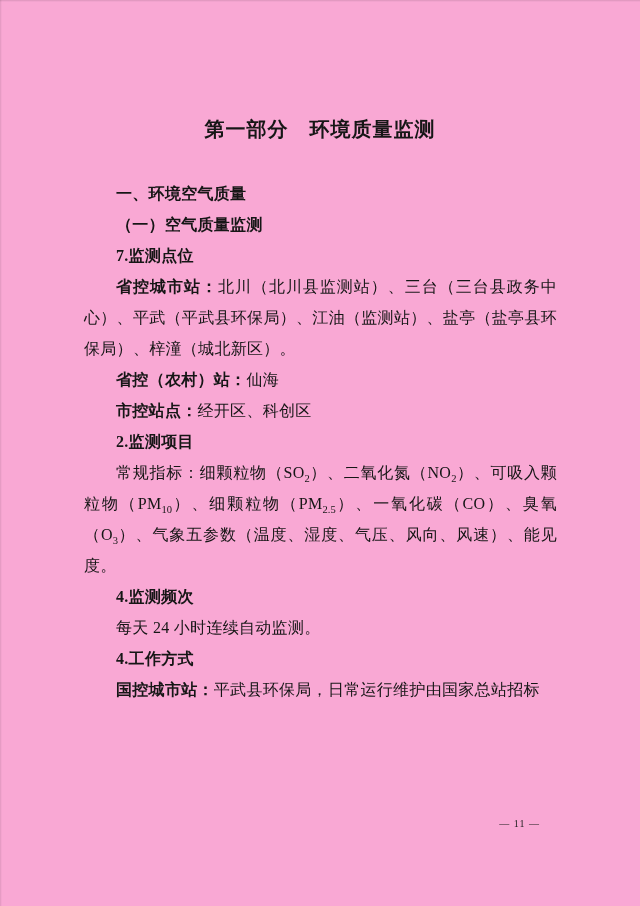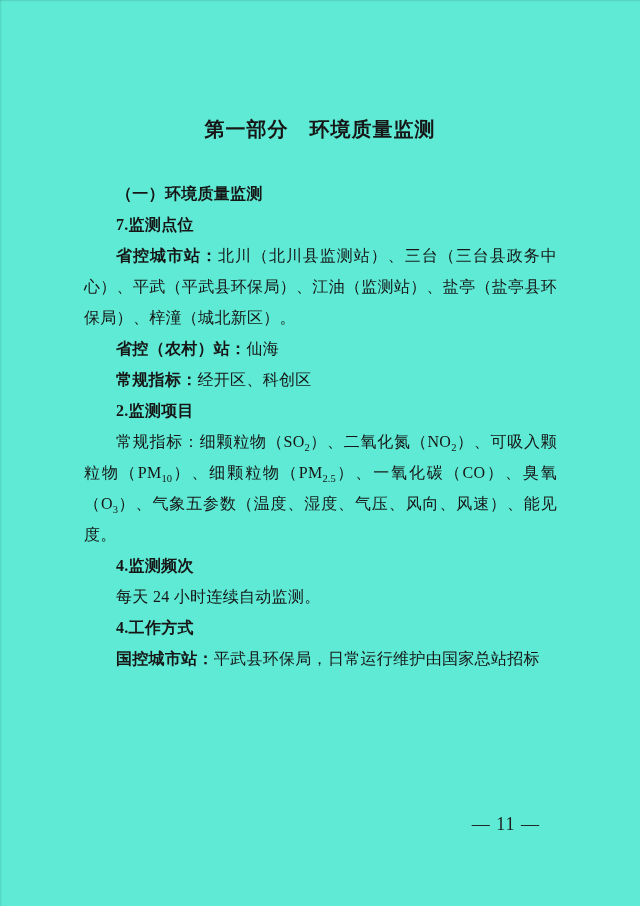--- a/index.html
+++ b/index.html
@@ -5,21 +5,21 @@
   html, body {
     margin: 0;
     padding: 0;
     background: #f2f2f2;
   }
   .page {
     position: relative;
     width: 640px;
     height: 906px;
     margin: 0 auto;
-    background: #5eead4;
+    background: #f9a8d4;
     color: #161616;
     font-family: "Liberation Serif", "DejaVu Serif", serif;
     overflow: hidden;
   }
   .edge-top {
     position: absolute;
     top: 0; left: 0;
     width: 100%; height: 2px;
     background: linear-gradient(to bottom, rgba(0,0,0,0.12), rgba(0,0,0,0));
   }
@@ -62,41 +62,42 @@
   }
   sub {
     font-size: 0.66em;
     line-height: 0;
     letter-spacing: 0;
   }
   .footer {
     position: absolute;
     top: 813px;
     right: 100px;
-    font-size: 18px;
+    font-size: 10px;
     line-height: 22px;
     letter-spacing: 1px;
     color: #1d1d1d;
   }
 </style>
 </head>
 <body>
 
 <div class="page">
   <div class="edge-top"></div>
   <div class="edge-left"></div>
 
   <div class="doc-title">第一部分　环境质量监测</div>
 
   <div class="content">
-    <p class="heading">（一）环境质量监测</p>
+    <p class="heading">一、环境空气质量</p>
+    <p class="heading">（一）空气质量监测</p>
     <p class="heading">7.监测点位</p>
     <p><span class="bold">省控城市站：</span><span>北川（北川县监测站）、三台（三台县政务中心）、平武（平武县环保局）、江油（监测站）、盐亭（盐亭县环保局）、梓潼（城北新区）。</span></p>
     <p><span class="bold">省控（农村）站：</span><span>仙海</span></p>
-    <p><span class="bold">常规指标：</span><span>经开区、科创区</span></p>
+    <p><span class="bold">市控站点：</span><span>经开区、科创区</span></p>
     <p class="heading">2.监测项目</p>
     <p><span>常规指标：细颗粒物（SO</span><sub>2</sub><span>）、二氧化氮（NO</span><sub>2</sub><span>）、可吸入颗粒物（PM</span><sub>10</sub><span>）、细颗粒物（PM</span><sub>2.5</sub><span>）、一氧化碳（CO）、臭氧（O</span><sub>3</sub><span>）、气象五参数（温度、湿度、气压、风向、风速）、能见度。</span></p>
     <p class="heading">4.监测频次</p>
     <p><span>每天 24 小时连续自动监测。</span></p>
     <p class="heading">4.工作方式</p>
     <p><span class="bold">国控城市站：</span><span>平武县环保局，日常运行维护由国家总站招标</span></p>
   </div>
 
   <div class="footer">— 11 —</div>
 </div>

